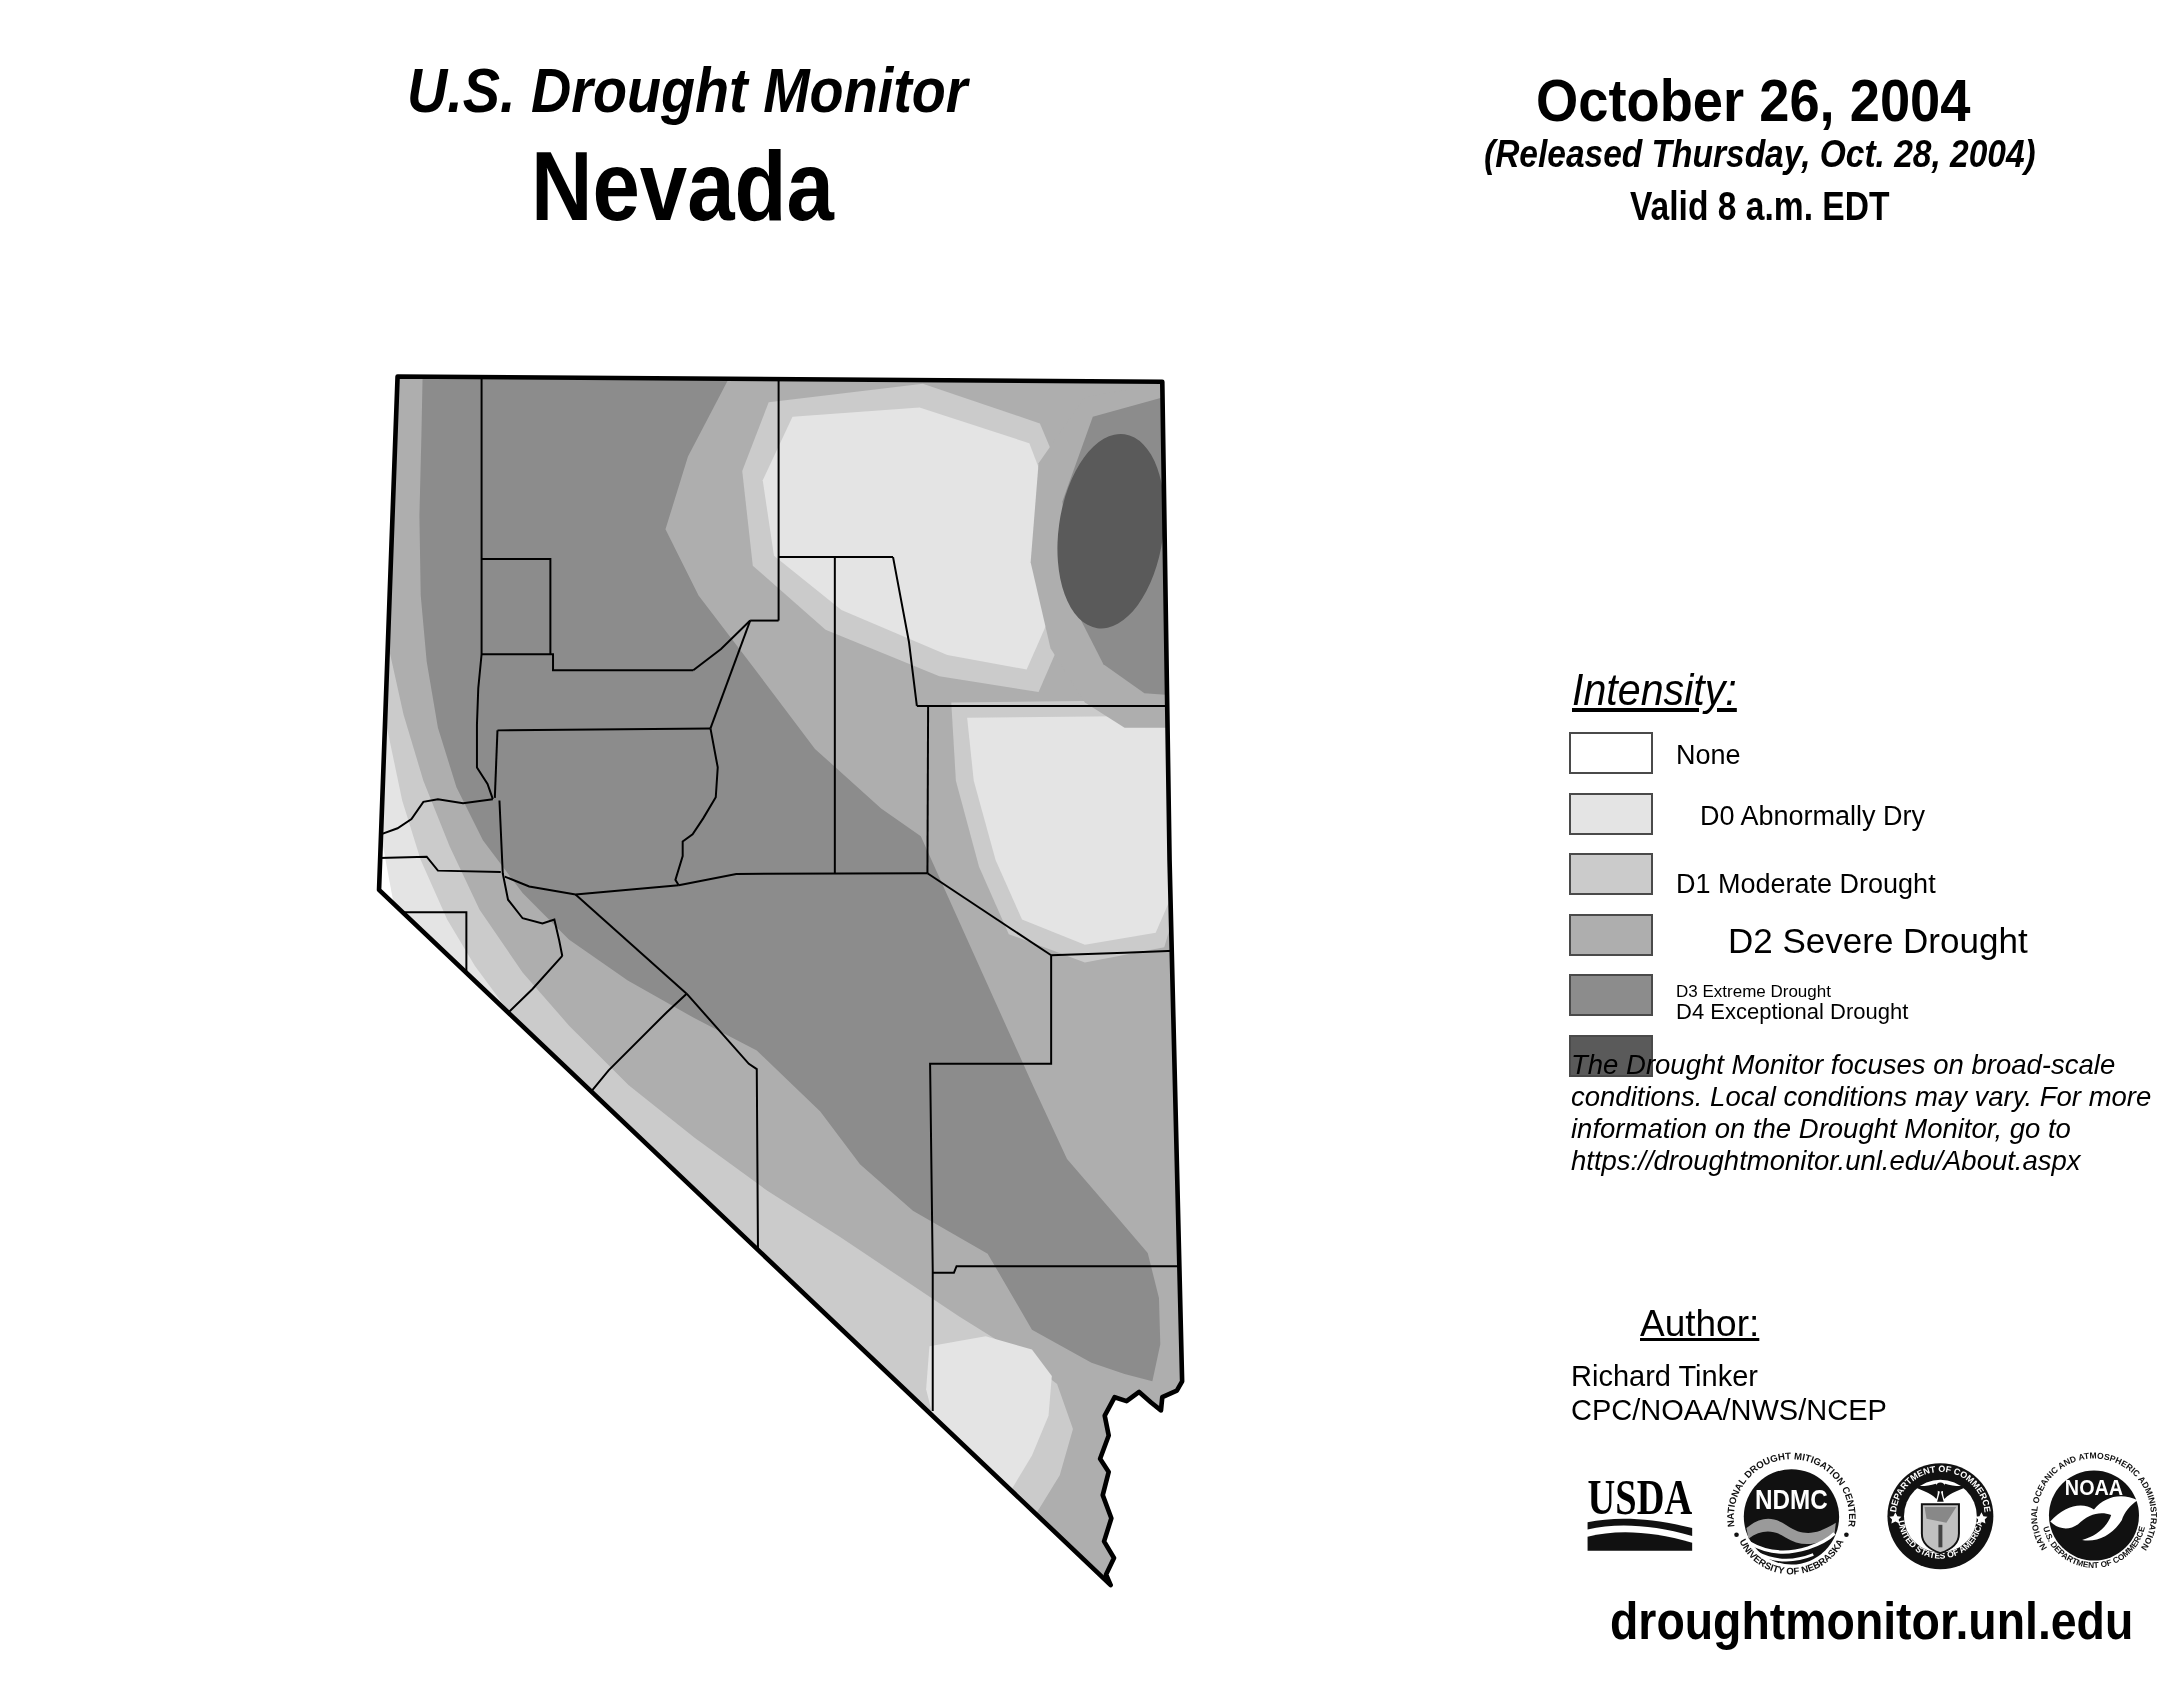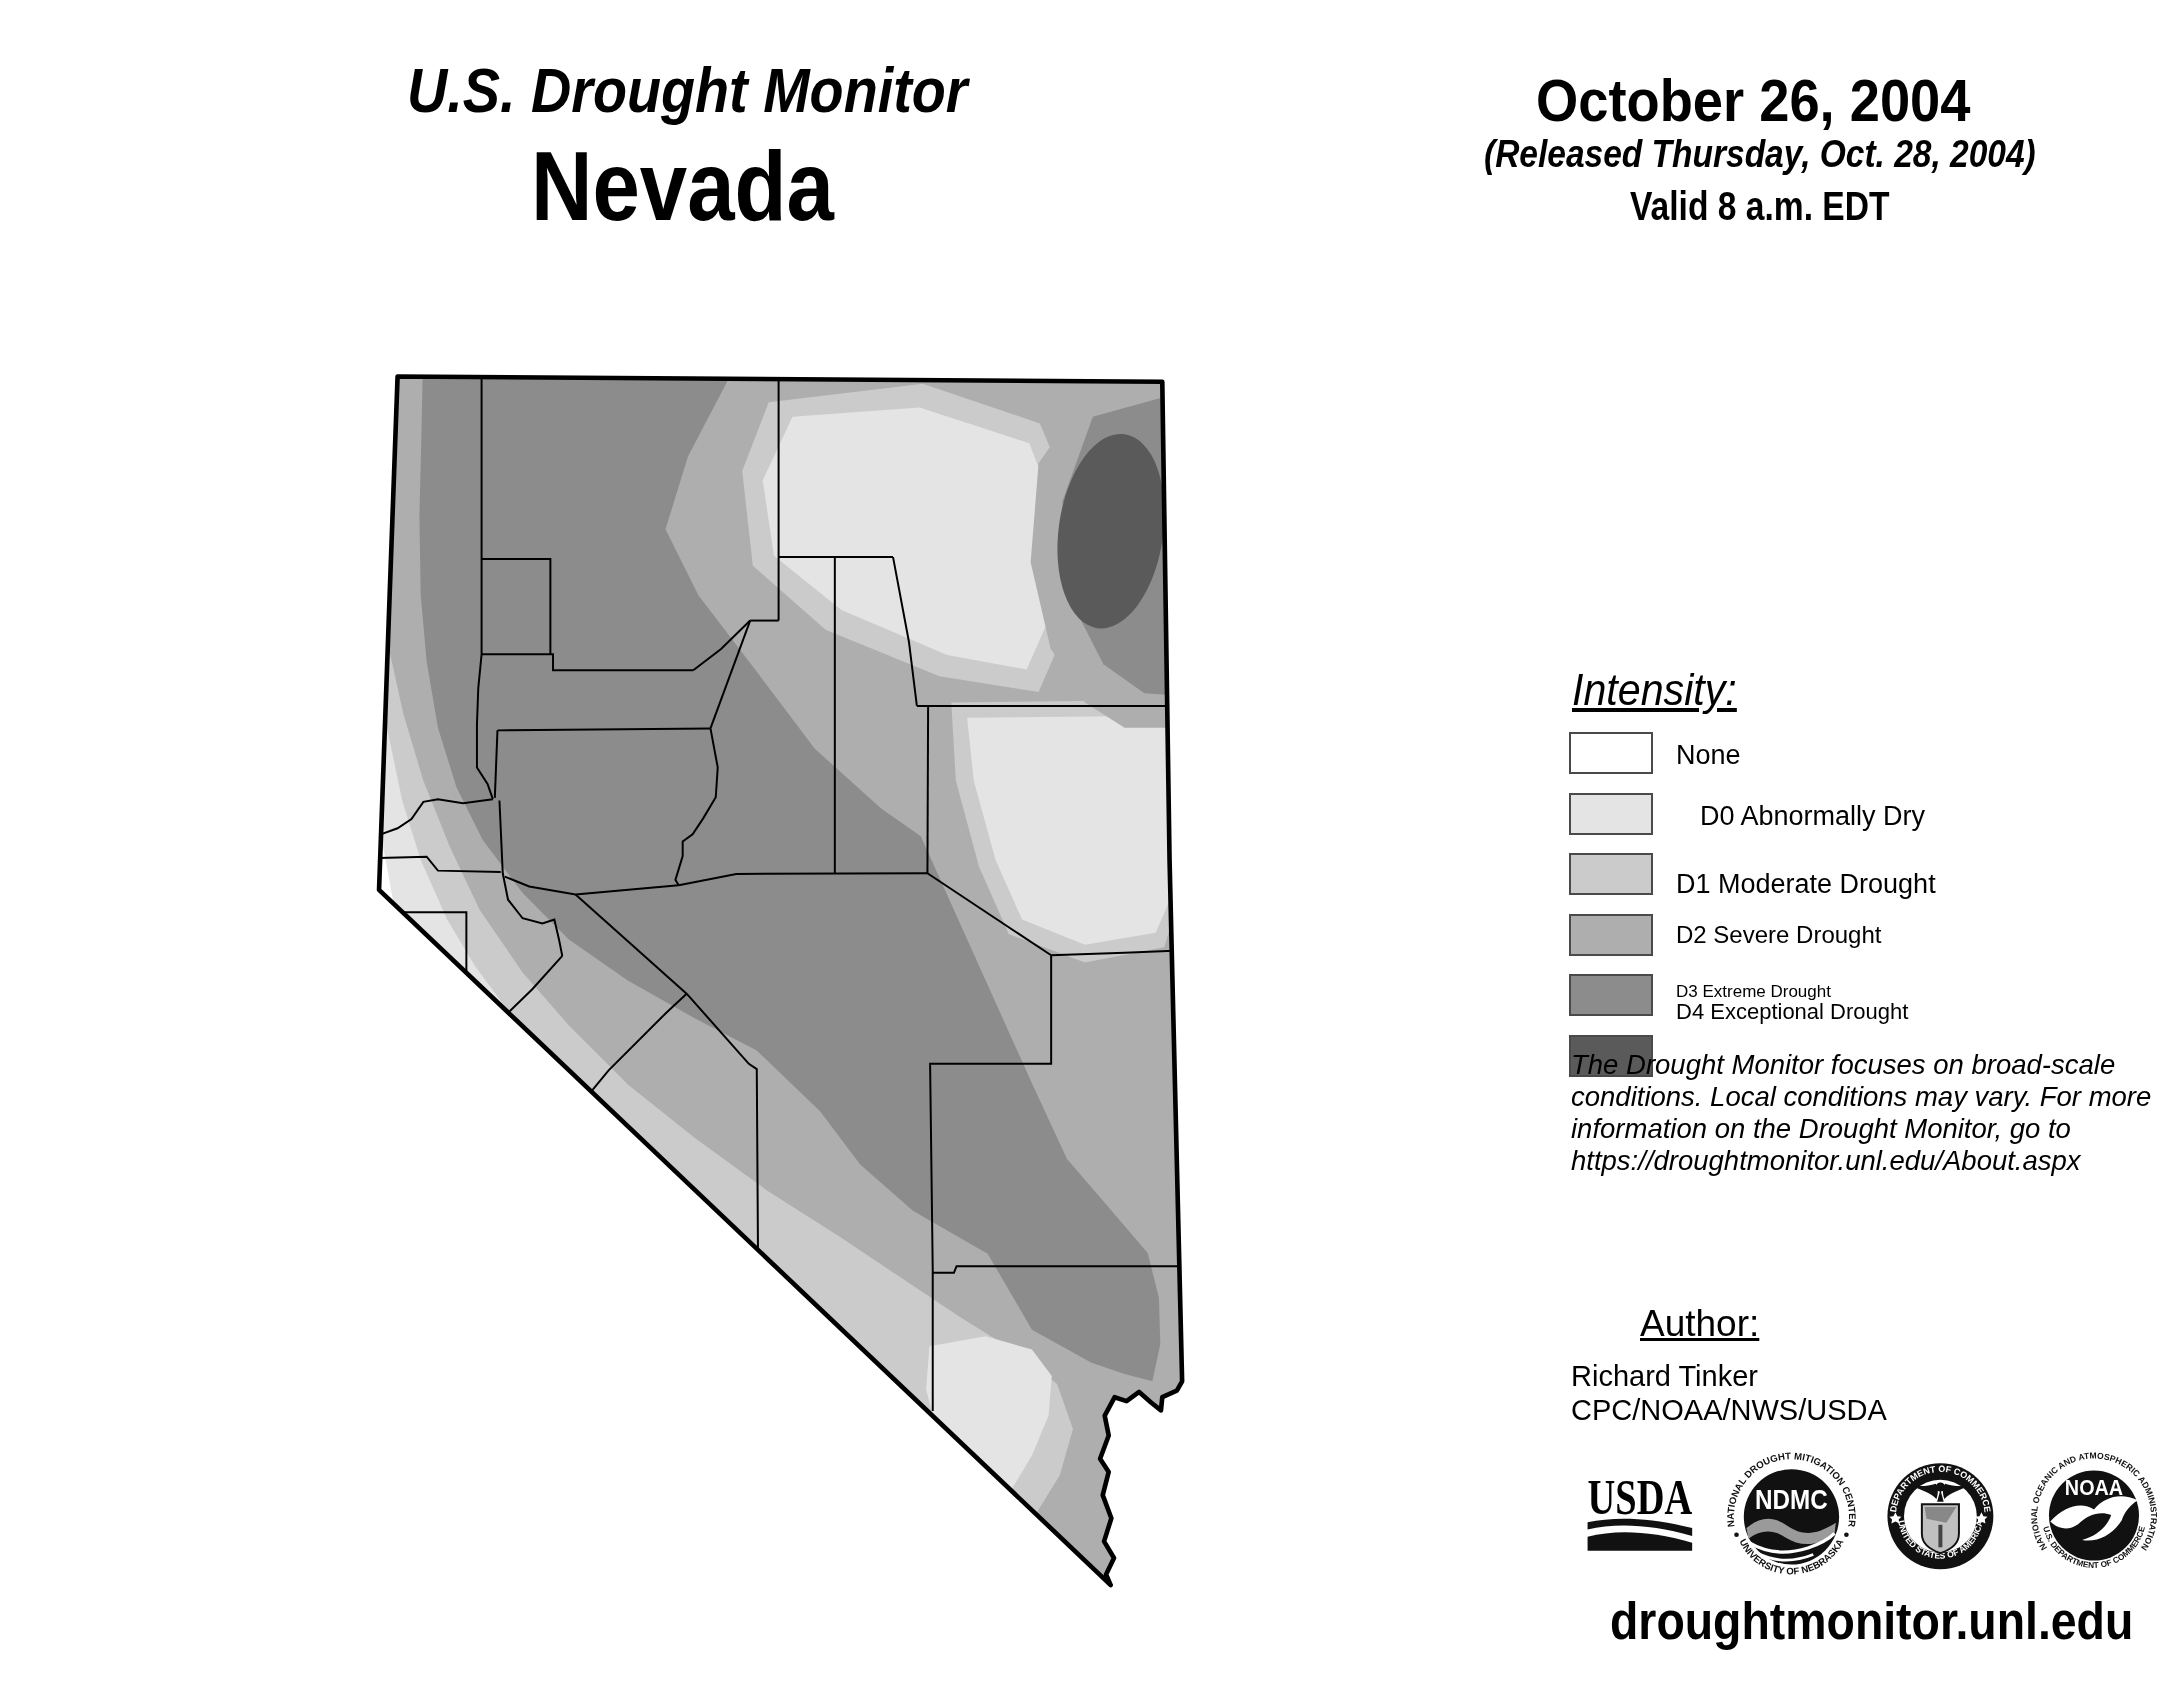--- a/index.html
+++ b/index.html
@@ -87,31 +87,31 @@
   <div style="width:80px;height:38px;background:#aeaeae;border:2px solid #4a4a4a;margin-bottom:18.5px;"></div>
 
   <div style="width:80px;height:38px;background:#8c8c8c;border:2px solid #4a4a4a;margin-bottom:18.5px;"></div>
 
   <div style="width:80px;height:38px;background:#5a5a5a;border:2px solid #4a4a4a;"></div>
 </div>
 
 <div class="t" style="left:1676px;top:742px;font-size:27px;">None</div>
 <div class="t" style="left:1676px;top:803px;font-size:27px;margin-left:24px;">D0 Abnormally Dry</div>
 <div class="t" style="left:1676px;top:863px;font-size:27px;margin-top:8px;">D1 Moderate Drought</div>
-<div class="t" style="left:1676px;top:923px;font-size:24px;">D2 Severe Drought</div>
+<div class="t" style="left:1728px;top:923px;font-size:35px;">D2 Severe Drought</div>
 <div class="t" style="left:1676px;top:983px;font-size:17px;">D3 Extreme Drought</div>
 <div class="t" style="left:1676px;top:1001px;font-size:22px;">D4 Exceptional Drought</div>
 
 <div class="t" style="left:1571px;top:1049px;font-size:27.5px;font-style:italic;line-height:1.165;">The Drought Monitor focuses on broad-scale<br>conditions. Local conditions may vary. For more<br>information on the Drought Monitor, go to<br>https://droughtmonitor.unl.edu/About.aspx</div>
 
 <div class="t" style="left:1640px;top:1305px;font-size:37px;text-decoration:underline;transform:scaleX(1.0);">Author:</div>
 
 <div class="t" style="left:1571px;top:1362px;font-size:29px;">Richard Tinker</div>
 
-<div class="t" style="left:1571px;top:1396px;font-size:29px;">CPC/NOAA/NWS/USDA</div>
+<div class="t" style="left:1571px;top:1396px;font-size:29px;">CPC/NOAA/NWS/NCEP</div>
 
 <svg class="abs" style="left:1575px;top:1442px;" width="609" height="159" viewBox="0 0 920 240" xmlns="http://www.w3.org/2000/svg">
 <g>
 <text x="19" y="109" font-family="Liberation Serif, serif" font-weight="bold" font-size="76" textLength="158" lengthAdjust="spacingAndGlyphs">USDA</text>
 <path d="M19,121 C62,112 115,114 177,130 L177,142 C115,124 62,122 19,132 Z" fill="#111"></path>
 <path d="M19,143 C62,132 115,134 177,152 L177,164 L19,164 Z" fill="#111"></path>
 </g>
 <g>
 <circle cx="327" cy="113" r="72" fill="#111"></circle>
 <path d="M259,130 C280,112 300,112 320,126 C345,143 365,140 394,122 L392,140 C365,158 340,158 318,144 C298,131 280,133 262,146 Z" fill="#9a9a9a"></path>

